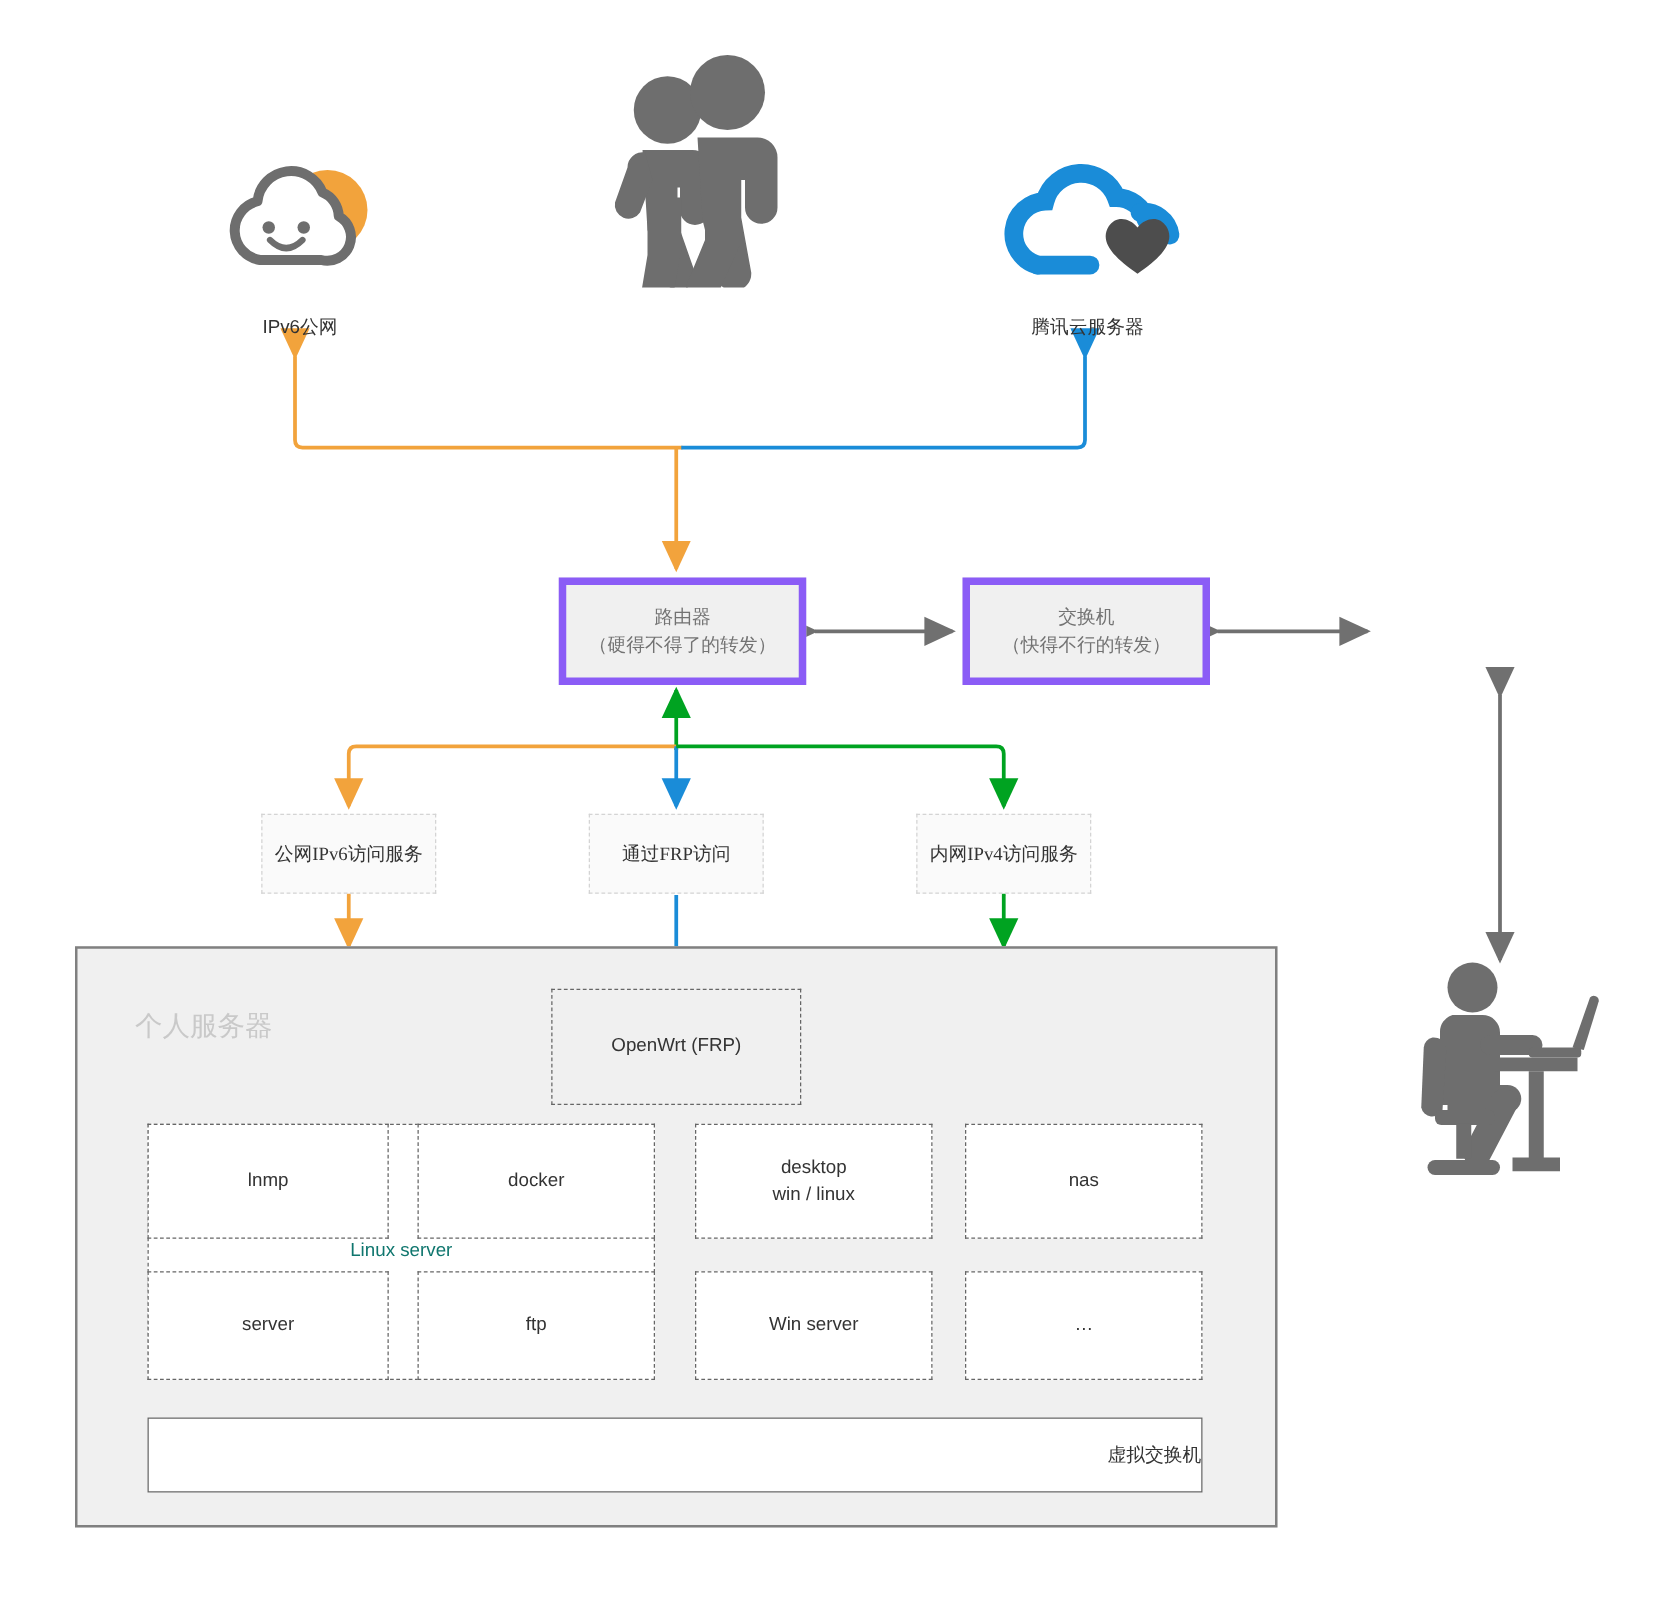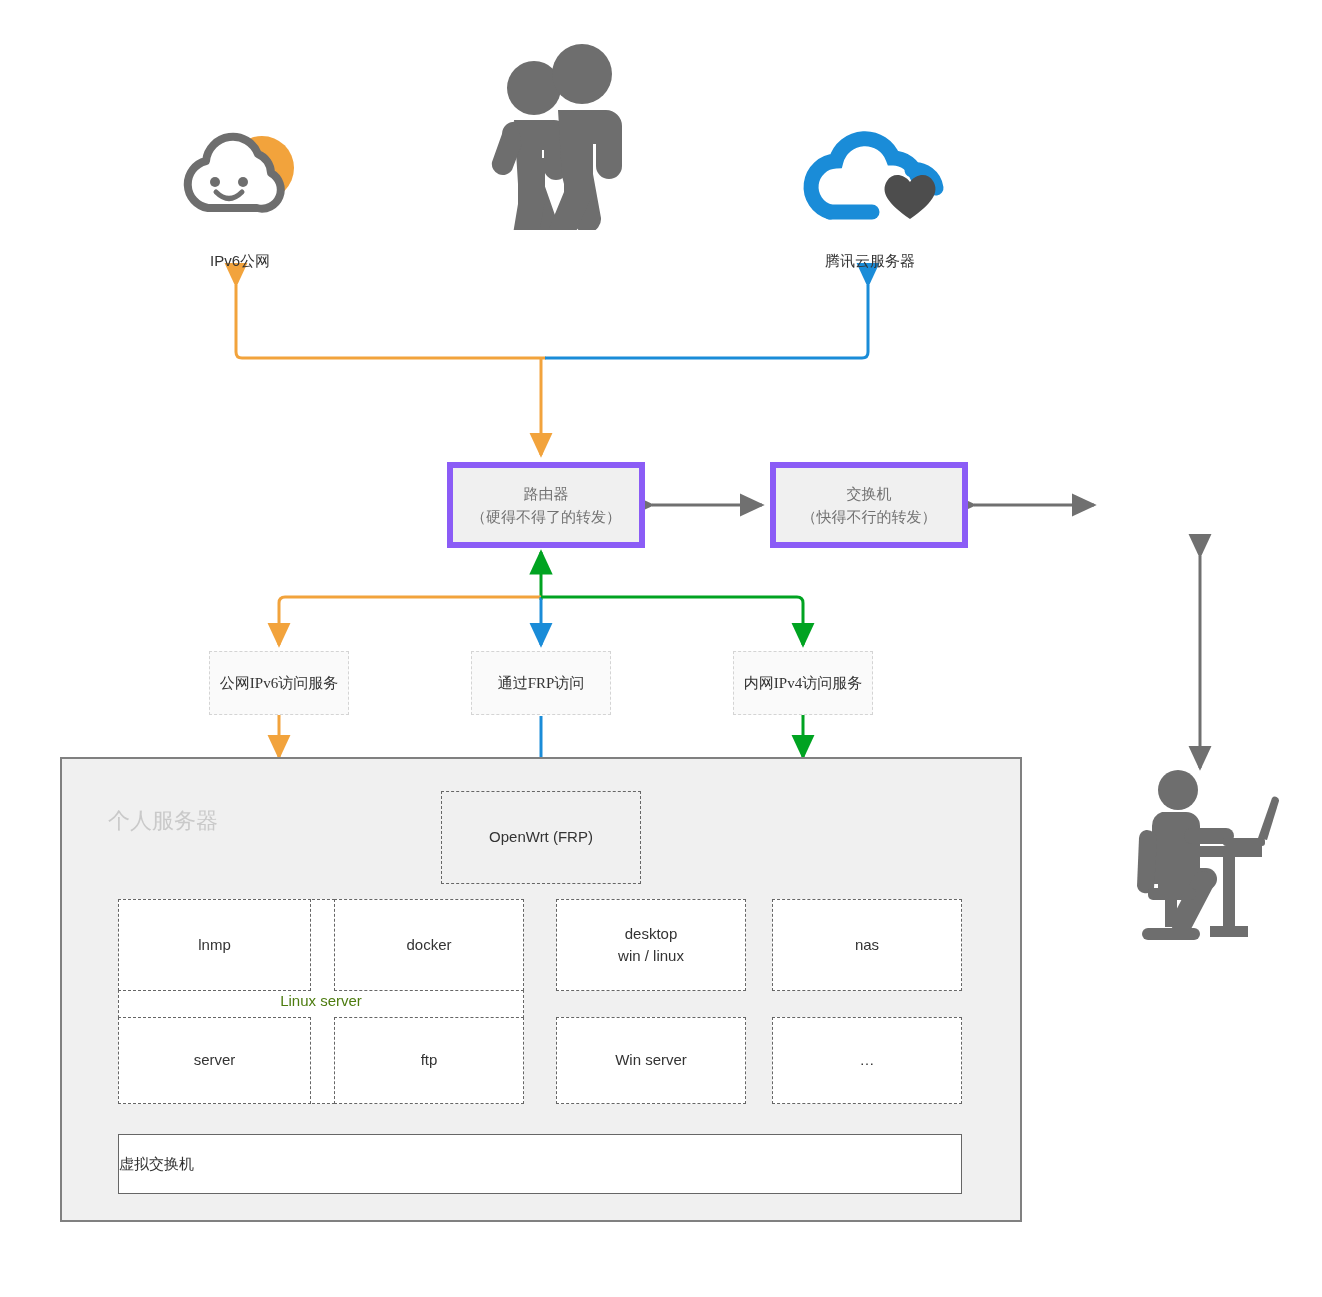--- a/index.html
+++ b/index.html
@@ -91,30 +91,30 @@
     position: absolute;
     border: 1px dashed #666666;
     background: #ffffff;
     box-sizing: border-box;
   }
   .linux-label {
     position: absolute;
     width: 100%;
     text-align: center;
     font-size: 15px;
-    color: #4d7c0f;
+    color: #0f766e;
   }
   .vswitch {
     position: absolute;
     background: #ffffff;
     border: 1px solid #666666;
     box-sizing: border-box;
     display: flex;
     align-items: center;
-    justify-content: flex-start;
+    justify-content: flex-end;
     font-size: 15px;
     color: #333333;
     font-family: Liberation Serif, serif;
   }
   svg.overlay {
     position: absolute;
     left: 0; top: 0;
     width: 1322px;
     height: 1297px;
     pointer-events: none;

